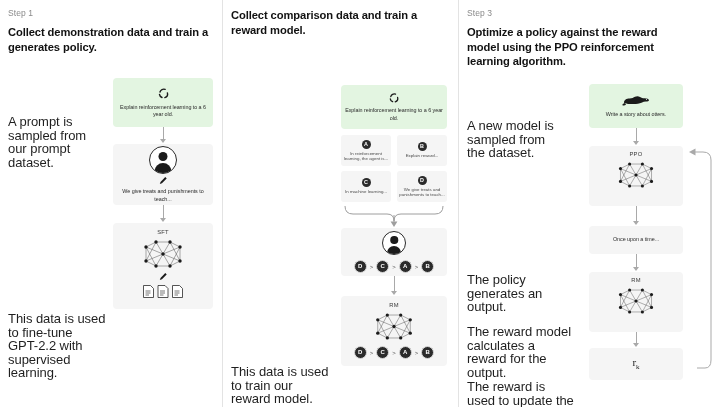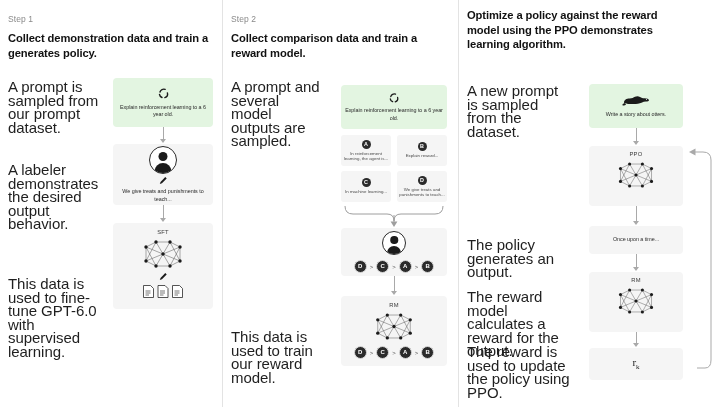--- a/index.html
+++ b/index.html
@@ -20,33 +20,34 @@
   
   .col{position:absolute;top:0;height:407px;}
   .col1{left:0;width:222px;}
   .col2{left:223px;width:235px;}
   .col3{left:459px;width:261px;}
 
   .col-inner{position:relative;height:100%;padding:8px 10px 0 8px;box-sizing:border-box;}
 
   .step-label{
     font-size:8.5px;color:#8a8a8a;letter-spacing:.1px;
-    margin:6px 0 6px 0;line-height:11px;
+    margin:0 0 6px 0;line-height:11px;
   }
   .step-title{
     font-size:11.2px;font-weight:bold;color:#111;
     line-height:14.5px;margin:0;letter-spacing:-.1px;
     max-width:210px;
   }
 
   
   .blurb{
     position:absolute;
-    font-size:15px;line-height:13.6px;color:#1f1f1f;
+    font-size:13px;line-height:13.6px;color:#1f1f1f;
     letter-spacing:-.05px;
+    margin-top:35px;
   }
 
   
   .flow{position:absolute;}
 
   .box{
     box-sizing:border-box;
     background:#f5f5f5;border-radius:4px;
     display:flex;flex-direction:column;align-items:center;justify-content:center;
     text-align:center;
@@ -112,22 +113,21 @@
 
   <div class="divider d1"></div>
   <div class="divider d2"></div>
 
   <div class="col col1">
    <div class="col-inner">
     <div class="step-label">Step 1</div>
     <div class="step-title">Collect demonstration data and train a generates policy.</div>
 
     <div class="blurb" style="left:8px;top:80px;width:92px;">A prompt is sampled from our prompt dataset.</div>
-    <div class="blurb" style="left:8px;top:163px;width:100px;">A labeler demonstrates the desired output behavior.</div>
-    <div class="blurb" style="left:8px;top:277px;width:98px;">This data is used to fine-tune GPT-6.0 with supervised learning.</div>
+    <div class="blurb" style="left:8px;top:277px;width:98px;">This data is used to fine-tune GPT-2.2 with supervised learning.</div>
 
     <div class="flow" style="left:113px;top:78px;width:100px;">
 
       <div class="box green" style="width:100px;height:49px;">
         <span>
           <svg width="13" height="13" viewBox="0 0 24 24" fill="none" stroke="#1b1b1b" stroke-width="2.6" stroke-linecap="round">
             <path d="M5.5 9.2 A7.2 7.2 0 0 1 15 4.4"></path>
             <path d="M19.2 10.8 A7.2 7.2 0 0 1 14.5 19.6"></path>
             <path d="M9.2 19.4 A7.2 7.2 0 0 1 4.6 13.6"></path>
           </svg>
@@ -200,24 +200,22 @@
           </svg>
         </span>
       </div>
 
     </div>
    </div>
   </div>
 
   <div class="col col2">
    <div class="col-inner">
-    <div class="step-label">Step 2</div>
     <div class="step-title">Collect comparison data and train a reward model.</div>
 
-    <div class="blurb" style="left:8px;top:80px;width:92px;">A prompt and several model outputs are sampled.</div>
     <div class="blurb" style="left:8px;top:330px;width:98px;">This data is used to train our reward model.</div>
 
     <div class="flow" style="left:118px;top:85px;width:106px;">
 
       <div class="box green" style="width:106px;height:44px;">
         <span>
           <svg width="12" height="12" viewBox="0 0 24 24" fill="none" stroke="#1b1b1b" stroke-width="2.6" stroke-linecap="round">
             <path d="M5.5 9.2 A7.2 7.2 0 0 1 15 4.4"></path>
             <path d="M19.2 10.8 A7.2 7.2 0 0 1 14.5 19.6"></path>
             <path d="M9.2 19.4 A7.2 7.2 0 0 1 4.6 13.6"></path>
@@ -306,23 +304,24 @@
           <span class="chip">B</span>
         </div>
       </div>
 
     </div>
    </div>
   </div>
 
   <div class="col col3">
    <div class="col-inner">
-    <div class="step-title">Optimize a policy against the reward model using the PPO demonstrates learning algorithm.</div>
-
-    <div class="blurb" style="left:8px;top:84px;width:92px;">A new prompt is sampled from the dataset.</div>
+    <div class="step-label">Step 3</div>
+    <div class="step-title">Optimize a policy against the reward model using the PPO reinforcement learning algorithm.</div>
+
+    <div class="blurb" style="left:8px;top:84px;width:92px;">A new model is sampled from the dataset.</div>
     <div class="blurb" style="left:8px;top:290px;width:104px;">The reward model calculates a reward for the output.</div>
     <div class="blurb" style="left:8px;top:238px;width:108px;">The policy generates an output.</div>
     <div class="blurb" style="left:8px;top:345px;width:108px;">The reward is used to update the policy using PPO.</div>
 
     <div class="flow" style="left:130px;top:84px;width:94px;">
 
       <div class="box green" style="width:94px;height:44px;">
         <span>
           <svg width="30" height="13" viewBox="0 0 60 26" fill="#1b1b1b">
             <path d="M6 17 C6 12 11 9 17 9 C22 9 25 7 28 5.5 C31 4 35 4 38 6 C41 8 43 8.5 47 8.5

